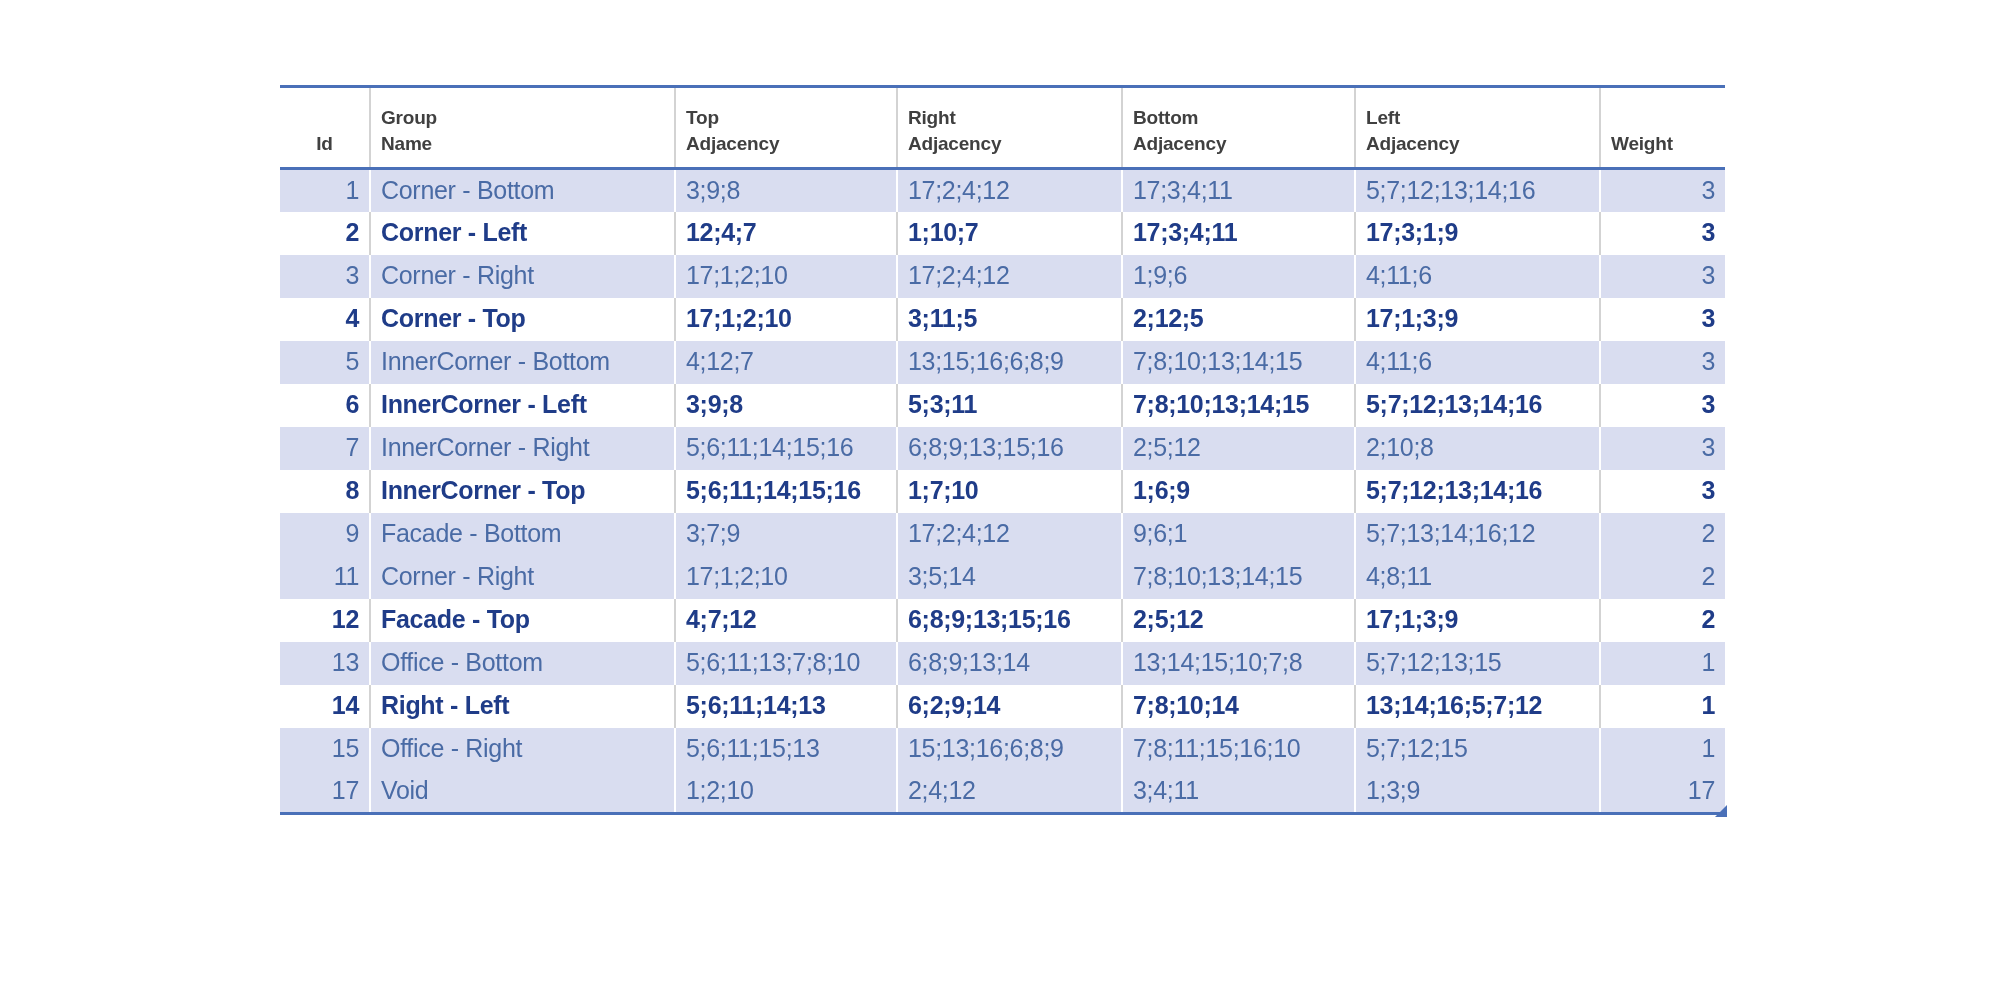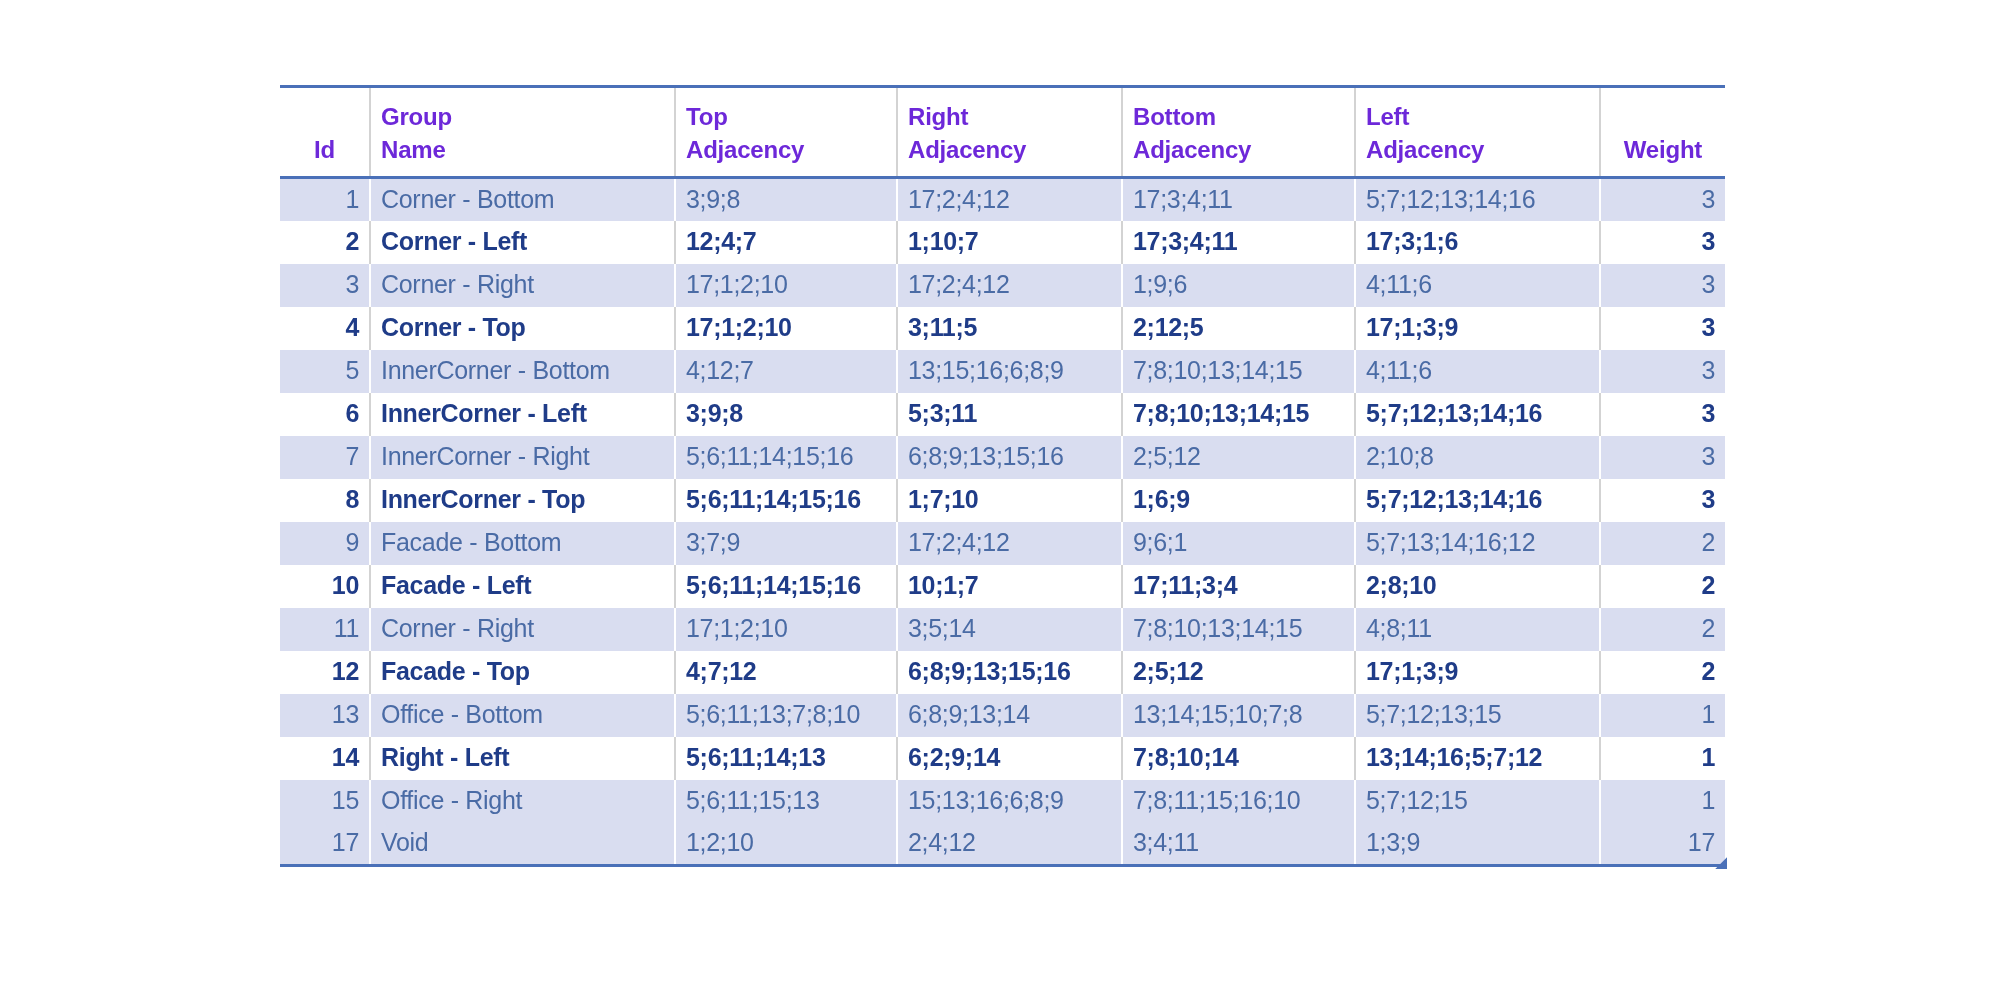--- a/index.html
+++ b/index.html
@@ -42,33 +42,33 @@
   col.c-right   { width: 225px; }
   col.c-bottom  { width: 233px; }
   col.c-left    { width: 245px; }
   col.c-weight  { width: 125px; }
 
   thead th {
     vertical-align: bottom;
     padding: 12px 10px 10px 10px;
     height: 82px;
     box-sizing: border-box;
-    font-size: 24px;
+    font-size: 19px;
     font-weight: bold;
-    color: #6d28d9;
+    color: #404040;
     text-align: left;
     line-height: 1.38;
     border-right: 2px solid #d3d3d3;
     border-bottom: 3px solid #4a70b8;
     background: #ffffff;
     letter-spacing: -0.2px;
   }
   thead th:last-child { border-right: none; }
   thead th.th-id     { text-align: center; }
-  thead th.th-weight { text-align: center; }
+  thead th.th-weight { text-align: left; }
 
   thead th .hdr-l1 { display: block; }
   thead th .hdr-l2 { display: block; }
 
   tbody td {
     font-size: 25px;
     color: #3f6098;
     padding: 6px 10px 7px 10px;
     height: 43px;
     box-sizing: border-box;
@@ -156,21 +156,21 @@
             <td class="txt">17;3;4;11</td>
             <td class="txt">5;7;12;13;14;16</td>
             <td class="num">3</td>
           </tr>
           <tr class="even">
             <td class="num">2</td>
             <td class="txt">Corner - Left</td>
             <td class="txt">12;4;7</td>
             <td class="txt">1;10;7</td>
             <td class="txt">17;3;4;11</td>
-            <td class="txt">17;3;1;6</td>
+            <td class="txt">17;3;1;9</td>
             <td class="num">3</td>
           </tr>
           <tr class="odd">
             <td class="num">3</td>
             <td class="txt">Corner - Right</td>
             <td class="txt">17;1;2;10</td>
             <td class="txt">17;2;4;12</td>
             <td class="txt">1;9;6</td>
             <td class="txt">4;11;6</td>
             <td class="num">3</td>
@@ -220,29 +220,20 @@
             <td class="txt">5;7;12;13;14;16</td>
             <td class="num">3</td>
           </tr>
           <tr class="odd">
             <td class="num">9</td>
             <td class="txt">Facade - Bottom</td>
             <td class="txt">3;7;9</td>
             <td class="txt">17;2;4;12</td>
             <td class="txt">9;6;1</td>
             <td class="txt">5;7;13;14;16;12</td>
-            <td class="num">2</td>
-          </tr>
-          <tr class="even">
-            <td class="num">10</td>
-            <td class="txt">Facade - Left</td>
-            <td class="txt">5;6;11;14;15;16</td>
-            <td class="txt">10;1;7</td>
-            <td class="txt">17;11;3;4</td>
-            <td class="txt">2;8;10</td>
             <td class="num">2</td>
           </tr>
           <tr class="odd">
             <td class="num">11</td>
             <td class="txt">Corner - Right</td>
             <td class="txt">17;1;2;10</td>
             <td class="txt">3;5;14</td>
             <td class="txt">7;8;10;13;14;15</td>
             <td class="txt">4;8;11</td>
             <td class="num">2</td>

